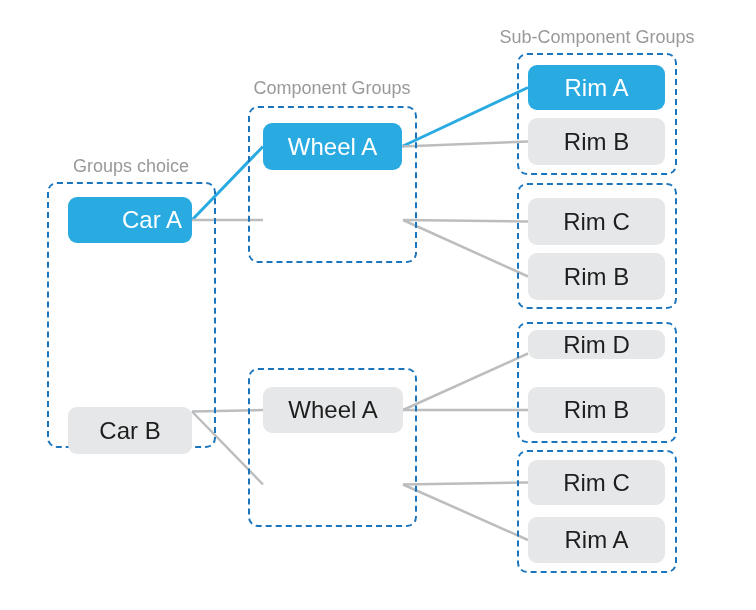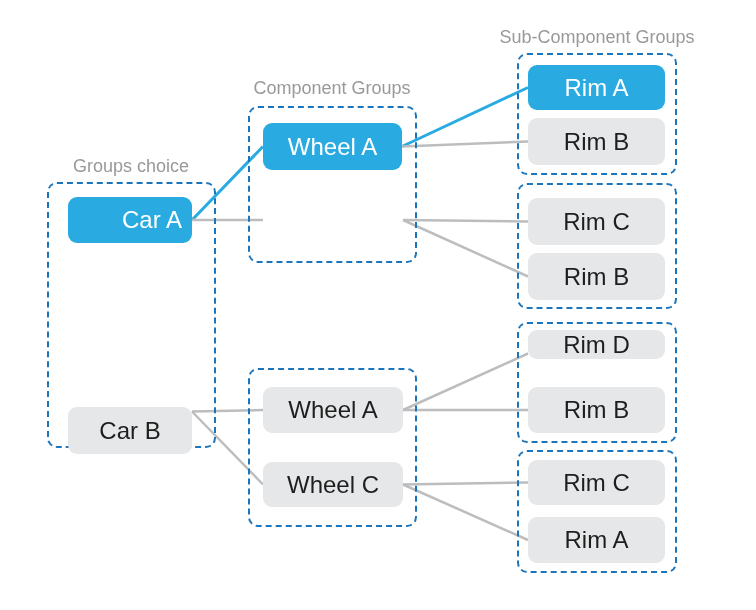--- a/index.html
+++ b/index.html
@@ -87,21 +87,20 @@
   <div class="group" style="left:517px;top:53px;width:160px;height:122px;"></div>
   <div class="group" style="left:517px;top:183px;width:160px;height:126px;"></div>
   <div class="group" style="left:517px;top:322px;width:160px;height:121px;"></div>
   <div class="group" style="left:517px;top:450px;width:160px;height:123px;"></div>
 
   <div class="node selected" style="left:68px;top:197px;width:124px;height:46px;padding-left:44px;">Car A</div>
   <div class="node" style="left:68px;top:388px;width:124px;height:47px;margin-top:19px;">Car B</div>
 
   <div class="node selected" style="left:263px;top:123px;width:139px;height:47px;">Wheel A</div>
   <div class="node" style="left:263px;top:387px;width:140px;height:46px;">Wheel A</div>
-  <div class="node" style="left:263px;top:462px;width:140px;height:45px;">Wheel C</div>
 
   <div class="node selected" style="left:528px;top:65px;width:137px;height:45px;">Rim A</div>
   <div class="node" style="left:528px;top:118px;width:137px;height:47px;">Rim B</div>
   <div class="node" style="left:528px;top:198px;width:137px;height:47px;">Rim C</div>
   <div class="node" style="left:528px;top:253px;width:137px;height:47px;">Rim B</div>
   <div class="node" style="left:528px;top:330px;width:137px;height:29px;">Rim D</div>
   <div class="node" style="left:528px;top:387px;width:137px;height:46px;">Rim B</div>
   <div class="node" style="left:528px;top:460px;width:137px;height:45px;">Rim C</div>
   <div class="node" style="left:528px;top:517px;width:137px;height:46px;">Rim A</div>
 

